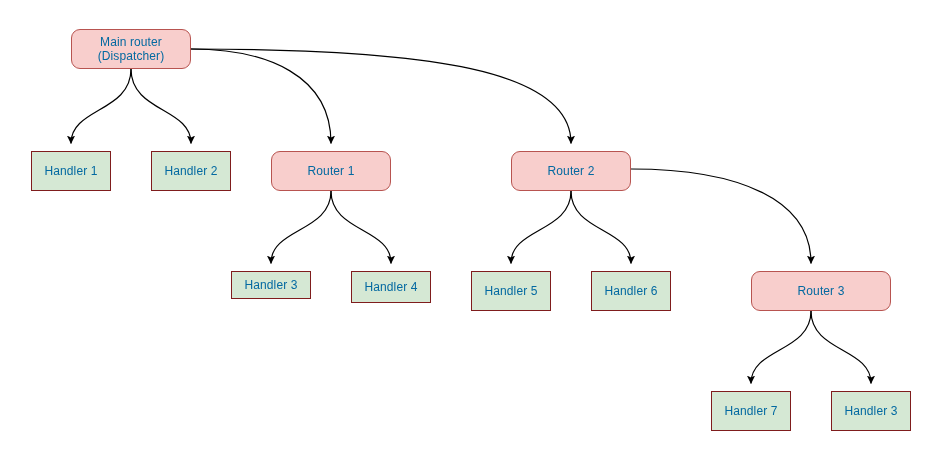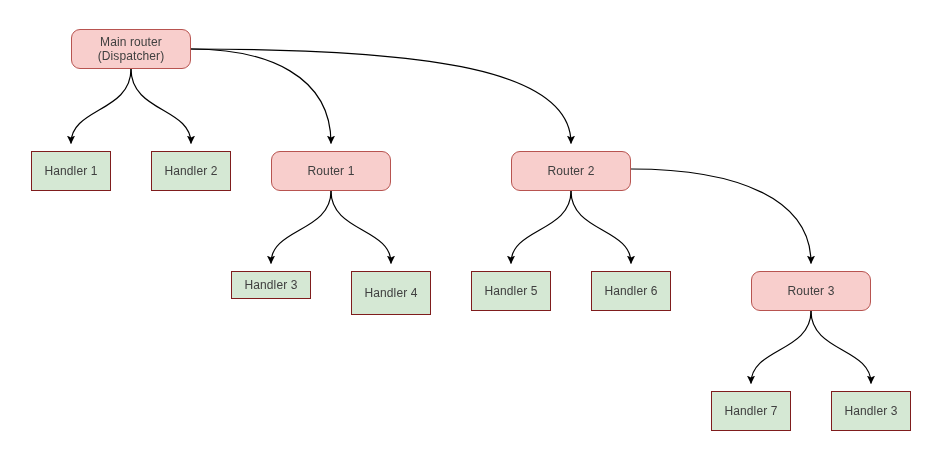--- a/index.html
+++ b/index.html
@@ -26,21 +26,21 @@
   }
   .node {
     position: absolute;
     box-sizing: border-box;
     display: flex;
     align-items: center;
     justify-content: center;
     text-align: center;
     font-size: 12px;
     line-height: 14px;
-    color: #404040;
+    color: #0369a1;
     letter-spacing: 0.1px;
     white-space: pre-line;
     z-index: 2;
   }
   .node-router {
     background: #f8cecc;
     border: 1px solid #b85450;
     border-radius: 9px;
   }
   .node-handler {
@@ -76,21 +76,21 @@
   </svg>
 
   <div id="nodes-group">
       <div class="node node-router" style="left: 71px; top: 29px; width: 120px; height: 40px;"><span>Main router
 (Dispatcher)</span></div>
       <div class="node node-handler" style="left: 31px; top: 151px; width: 80px; height: 40px;"><span>Handler 1</span></div>
       <div class="node node-handler" style="left: 151px; top: 151px; width: 80px; height: 40px;"><span>Handler 2</span></div>
       <div class="node node-router" style="left: 271px; top: 151px; width: 120px; height: 40px;"><span>Router 1</span></div>
       <div class="node node-router" style="left: 511px; top: 151px; width: 120px; height: 40px;"><span>Router 2</span></div>
       <div class="node node-handler" style="left: 231px; top: 271px; width: 80px; height: 28px;"><span>Handler 3</span></div>
-      <div class="node node-handler" style="left: 351px; top: 271px; width: 80px; height: 44px;"><span>Handler 4</span></div>
+      <div class="node node-handler" style="left: 351px; top: 271px; width: 80px; height: 32px;"><span>Handler 4</span></div>
       <div class="node node-handler" style="left: 471px; top: 271px; width: 80px; height: 40px;"><span>Handler 5</span></div>
       <div class="node node-handler" style="left: 591px; top: 271px; width: 80px; height: 40px;"><span>Handler 6</span></div>
-      <div class="node node-router" style="left: 751px; top: 271px; width: 120px; height: 40px;"><span>Router 3</span></div>
+      <div class="node node-router" style="left: 751px; top: 271px; width: 140px; height: 40px;"><span>Router 3</span></div>
       <div class="node node-handler" style="left: 711px; top: 391px; width: 80px; height: 40px;"><span>Handler 7</span></div>
       <div class="node node-handler" style="left: 831px; top: 391px; width: 80px; height: 40px;"><span>Handler 3</span></div>
     </div>
 
 </div>
 
 </body></html>

